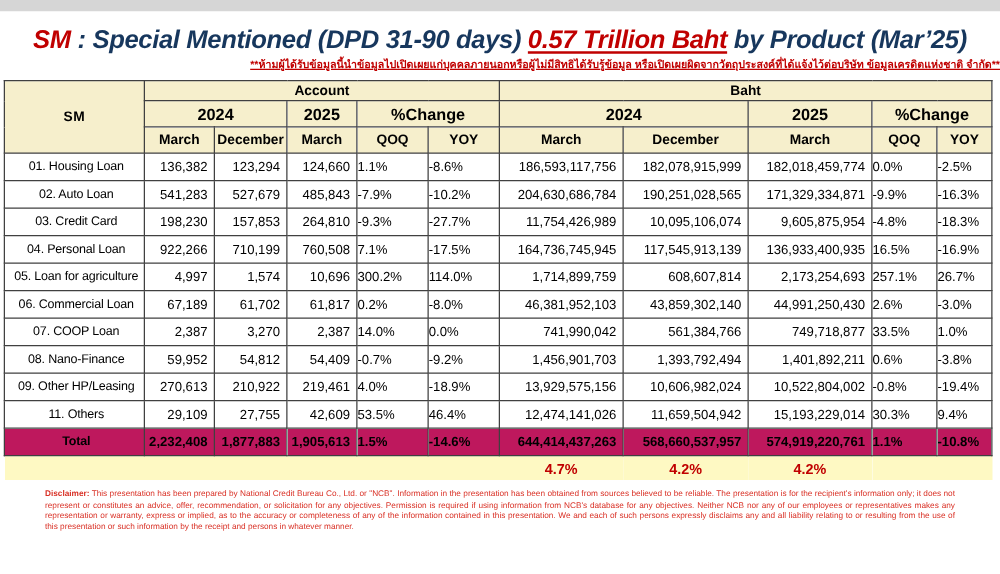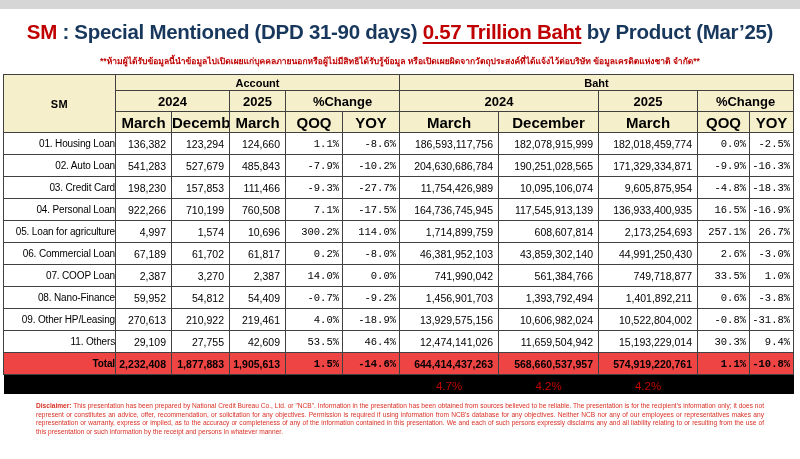--- a/index.html
+++ b/index.html
@@ -5,53 +5,53 @@
   html,body { margin:0; padding:0; }
   body {
     width:800px; height:459px; background:#ffffff; overflow:hidden;
     font-family:"Liberation Sans", sans-serif; position:relative;
   }
   .top-strip { width:800px; height:9px; background:#d6d6d6; }
 
   .page-title {
     margin:11px 4px 0 4px; text-align:center;
     font-size:20.5px; font-weight:bold; letter-spacing:-0.3px;
-    color:#17375d; white-space:nowrap;
+    color:#17375d; white-space:nowrap;font-style:italic;
   }
   .page-title .t-red { color:#c00000; }
   .page-title .t-hl  { color:#c00000; text-decoration:underline; text-decoration-thickness:2px; text-underline-offset:3px; }
 
   .thai-warning {
-    margin-top:10px; text-align:center; color:#c00000;
-    font-size:8.5px; font-weight:bold; white-space:nowrap;
+    margin-top:0; text-align:right; color:#c00000;
+    font-size:8.5px; font-weight:bold; white-space:nowrap;text-decoration:underline;
   }
 
   table.sm-table {
     border-collapse:collapse; table-layout:fixed;
     width:790px; margin:6px 0 0 3px;
   }
   .sm-table th, .sm-table td {
     border:1px solid #404040; overflow:hidden; white-space:nowrap;
     font-size:10.5px; color:#000; padding:0;
   }
   .sm-table thead th { background:#f6efcc; font-weight:bold; text-align:center; }
   .sm-table thead tr.group-row th { height:15px; font-size:11px; }
   .sm-table thead tr.year-row th  { height:20px; font-size:13px; }
-  .sm-table thead tr.month-row th { height:20px; font-size:15px; }
+  .sm-table thead tr.month-row th { height:20px; font-size:11px; }
   .sm-table th.corner { font-size:27px; letter-spacing:0.5px; background:#f6efcc; }
 
   .sm-table tbody td { height:21px; background:#ffffff; }
-  .sm-table td.label { text-align:right; padding-left:3px; font-size:10px; letter-spacing:-0.15px; }
+  .sm-table td.label { text-align:center; padding-left:3px; font-size:10px; letter-spacing:-0.15px; }
   .sm-table td.num   { text-align:right; padding-right:5px; }
-  .sm-table td.pct   { text-align:right; padding-right:3px;font-family:Liberation Mono, monospace; }
-  .sm-table tr.total td { background:#ef4444; font-weight:bold; }
+  .sm-table td.pct   { text-align:left; padding-right:3px; }
+  .sm-table tr.total td { background:#be185d; font-weight:bold; }
 
   .sm-table tfoot td {
-    border:none; background:#000000; height:17px;
-    color:#c00000; font-weight:normal; font-size:11.5px; text-align:center;
+    border:none; background:#fef9c3; height:17px;
+    color:#c00000; font-weight:bold; font-size:11.5px; text-align:center;
     padding-top:2px;
   }
 
   .disclaimer {
     margin:8px 36px 0 36px; color:#d93025;
     font-size:6.6px; line-height:1.32; text-align:justify;
   }
   .disclaimer .d-label { font-weight:bold; }
 </style>
 </head>
@@ -132,21 +132,21 @@
     <td class="num">190,251,028,565</td>
     <td class="num">171,329,334,871</td>
     <td class="pct">-9.9%</td>
     <td class="pct">-16.3%</td>
   </tr>
 
   <tr>
     <td class="label">03. Credit Card</td>
     <td class="num">198,230</td>
     <td class="num">157,853</td>
-    <td class="num">111,466</td>
+    <td class="num">264,810</td>
     <td class="pct">-9.3%</td>
     <td class="pct">-27.7%</td>
     <td class="num">11,754,426,989</td>
     <td class="num">10,095,106,074</td>
     <td class="num">9,605,875,954</td>
     <td class="pct">-4.8%</td>
     <td class="pct">-18.3%</td>
   </tr>
 
   <tr>
@@ -223,21 +223,21 @@
     <td class="label">09. Other HP/Leasing</td>
     <td class="num">270,613</td>
     <td class="num">210,922</td>
     <td class="num">219,461</td>
     <td class="pct">4.0%</td>
     <td class="pct">-18.9%</td>
     <td class="num">13,929,575,156</td>
     <td class="num">10,606,982,024</td>
     <td class="num">10,522,804,002</td>
     <td class="pct">-0.8%</td>
-    <td class="pct">-31.8%</td>
+    <td class="pct">-19.4%</td>
   </tr>
 
   <tr>
     <td class="label">11. Others</td>
     <td class="num">29,109</td>
     <td class="num">27,755</td>
     <td class="num">42,609</td>
     <td class="pct">53.5%</td>
     <td class="pct">46.4%</td>
     <td class="num">12,474,141,026</td>

